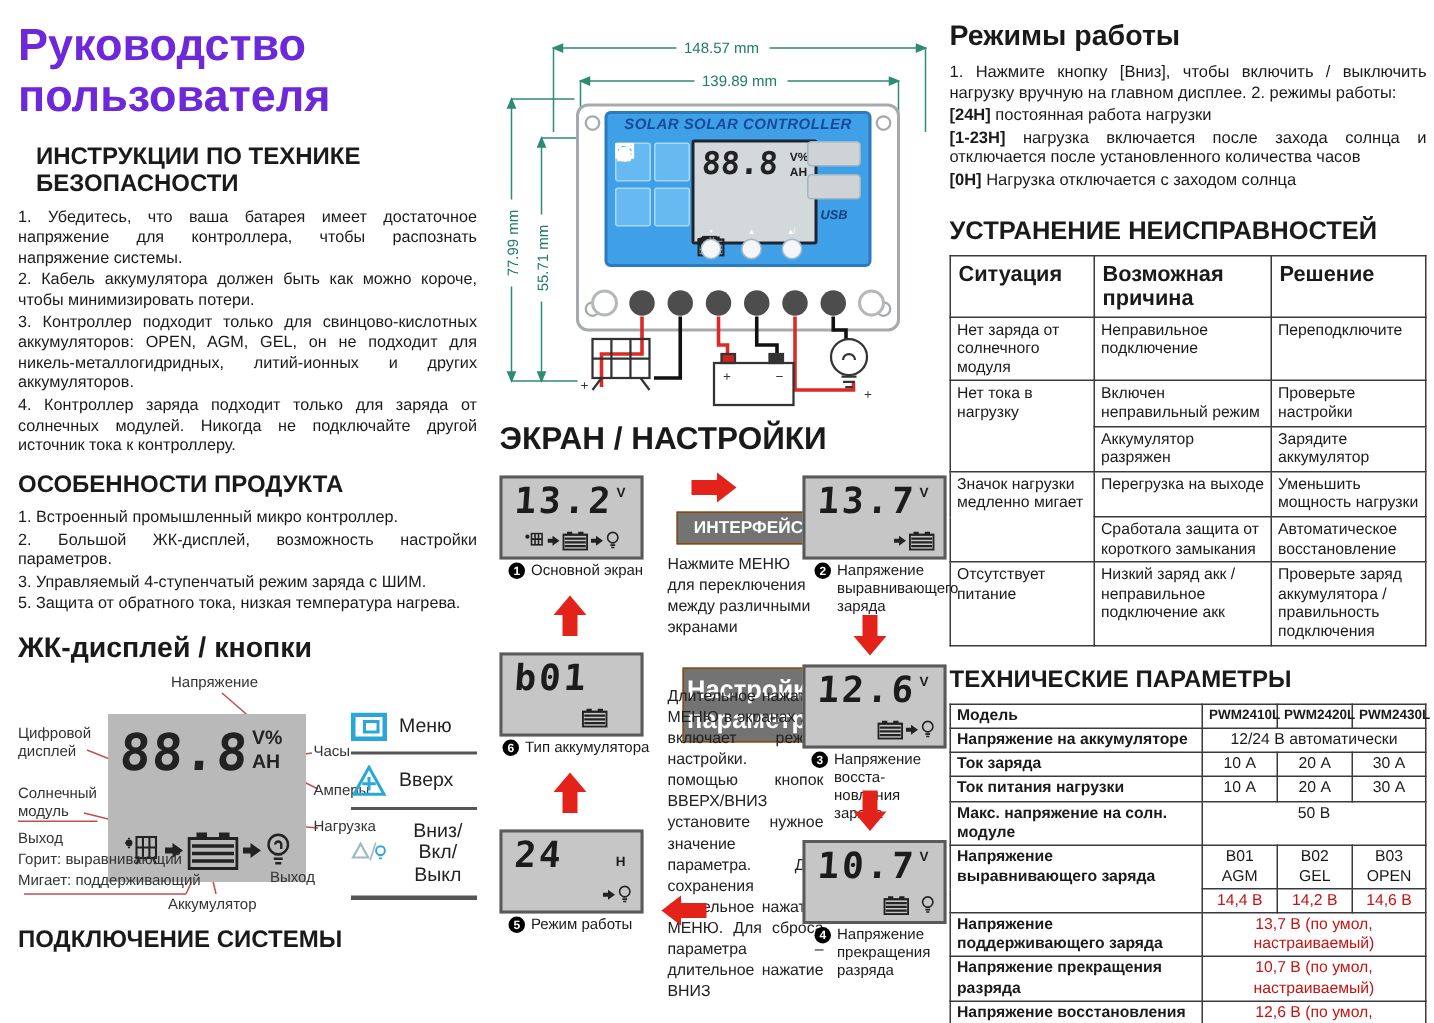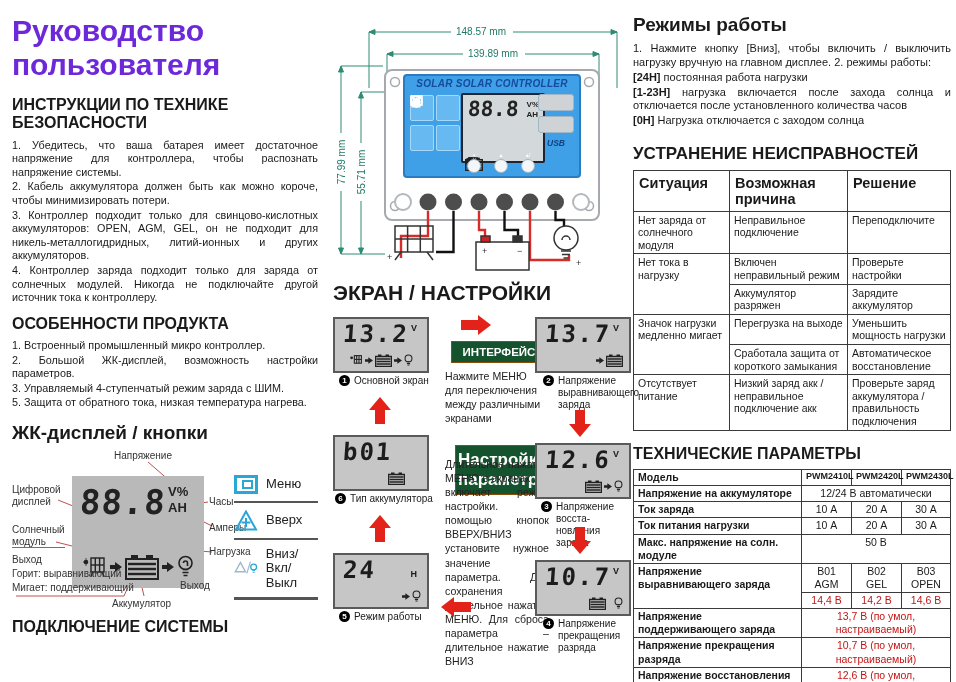--- a/index.html
+++ b/index.html
@@ -19,21 +19,21 @@
   .lcd-diagram{position:relative;width:306px;height:162px;margin-top:4px;font-size:10px;}
   .lcd-panel{position:absolute;left:60px;top:26px;width:132px;height:112px;background:#b9b9b9;}
   .lcd-val{position:absolute;left:8px;top:6px;font-family:"DejaVu Sans Mono",monospace;
            font-weight:bold;font-size:34px;color:#222;letter-spacing:1px;transform:skewX(-4deg);}
   .lcd-units{position:absolute;left:96px;top:8px;font-weight:bold;color:#222;font-size:13px;line-height:1.2;}
   .lcd-icons{position:absolute;left:4px;bottom:8px;width:124px;display:flex;align-items:center;justify-content:center;gap:3px;color:#222;}
   .diag-label{position:absolute;color:#333;line-height:1.15;}
   .pre{white-space:pre-line;}
   .u-red{border-bottom:1px solid #c0504d;display:inline-block;}
   .btn-legend{position:absolute;left:222px;top:18px;width:84px;}
-  .btn-row{display:flex;align-items:center;gap:8px;padding:7px 0;}
+  .btn-row{display:flex;align-items:center;gap:8px;padding:7px 0;text-align:center;}
   .btn-row .lbl{font-size:13px;color:#222;white-space:pre-line;line-height:1.1;}
   .btn-sep{height:2px;background:#555;}
   .cyan{color:#2AA7D6;}
   
   .ctrl{position:absolute;left:333px;top:8px;width:296px;height:272px;}
   .ctrl svg{position:absolute;left:0;top:0;}
   .face{position:absolute;left:70px;top:66px;width:174px;height:100px;background:#3FA0E8;
         border:2px solid #2b7bc0;border-radius:4px;}
   .face-title{font-size:10px;font-weight:bold;font-style:italic;color:#164a9c;text-align:center;
               margin-top:2px;letter-spacing:.3px;}
@@ -59,21 +59,21 @@
   .screen{position:absolute;width:92px;height:52px;background:#c6c6c6;border:2px solid #5a5a5a;}
   .scr-val{position:absolute;left:8px;top:1px;font-family:"DejaVu Sans Mono",monospace;font-weight:bold;
            font-size:24px;color:#1c1c1c;letter-spacing:2px;transform:skewX(-4deg);}
   .scr-unit{position:absolute;right:10px;top:4px;font-size:9px;font-weight:bold;color:#1c1c1c;}
   .scr-unit.mid{top:14px;}
   .scr-icons{position:absolute;right:6px;bottom:4px;display:flex;align-items:center;gap:2px;color:#222;}
   .scr-icons.center{left:0;right:0;justify-content:center;}
   .scr-label{position:absolute;display:flex;gap:4px;line-height:1.2;}
   .numc{flex:0 0 auto;width:11px;height:11px;border-radius:50%;background:#000;color:#fff;
         font-size:8px;font-weight:bold;text-align:center;line-height:11px;}
-  .obox{position:absolute;background:#14532d;border:1px solid #8a4d08;color:#fff;font-weight:bold;
+  .obox{position:absolute;background:#737373;border:1px solid #8a4d08;color:#fff;font-weight:bold;
         font-size:11.5px;text-align:center;padding:4px 2px;}
   .flow-txt{position:absolute;font-size:10.6px;line-height:1.33;text-align:justify;color:#222;}
   
   .arrow{position:absolute;}
   .arrow div{position:absolute;}
   .a-up .hd{left:0;top:0;border-left:11px solid transparent;border-right:11px solid transparent;border-bottom:13px solid #E3231A;}
   .a-up .sh{left:6px;top:12px;width:10px;height:15px;background:#E3231A;}
   .a-dn .sh{left:6px;top:0;width:10px;height:15px;background:#E3231A;}
   .a-dn .hd{left:0;top:14px;border-left:11px solid transparent;border-right:11px solid transparent;border-top:13px solid #E3231A;}
   .a-rt .sh{left:0;top:5px;width:17px;height:10px;background:#E3231A;}
@@ -94,21 +94,21 @@
 </style>
 </head>
 <body>
 
 <div class="page">
 
   <div class="col-left">
     <div class="h1">Руководство
 пользователя</div>
 
-    <div class="h2" style="margin-top:14px;">ИНСТРУКЦИИ ПО ТЕХНИКЕ БЕЗОПАСНОСТИ</div>
+    <div class="h2" style="margin-top:14px;margin-left:12px;">ИНСТРУКЦИИ ПО ТЕХНИКЕ БЕЗОПАСНОСТИ</div>
     <div class="body-txt">
       <p>1. Убедитесь, что ваша батарея имеет достаточное напряжение для контроллера, чтобы распознать напряжение системы.</p>
       <p>2. Кабель аккумулятора должен быть как можно короче, чтобы минимизировать потери.</p>
       <p>3. Контроллер подходит только для свинцово-кислотных аккумуляторов: OPEN, AGM, GEL, он не подходит для никель-металлогидридных, литий-ионных и других аккумуляторов.</p>
       <p>4. Контроллер заряда подходит только для заряда от солнечных модулей. Никогда не подключайте другой источник тока к контроллеру.</p>
     </div>
 
     <div class="h2">ОСОБЕННОСТИ ПРОДУКТА</div>
     <div class="body-txt">
       <p>1. Встроенный промышленный микро контроллер.</p>

